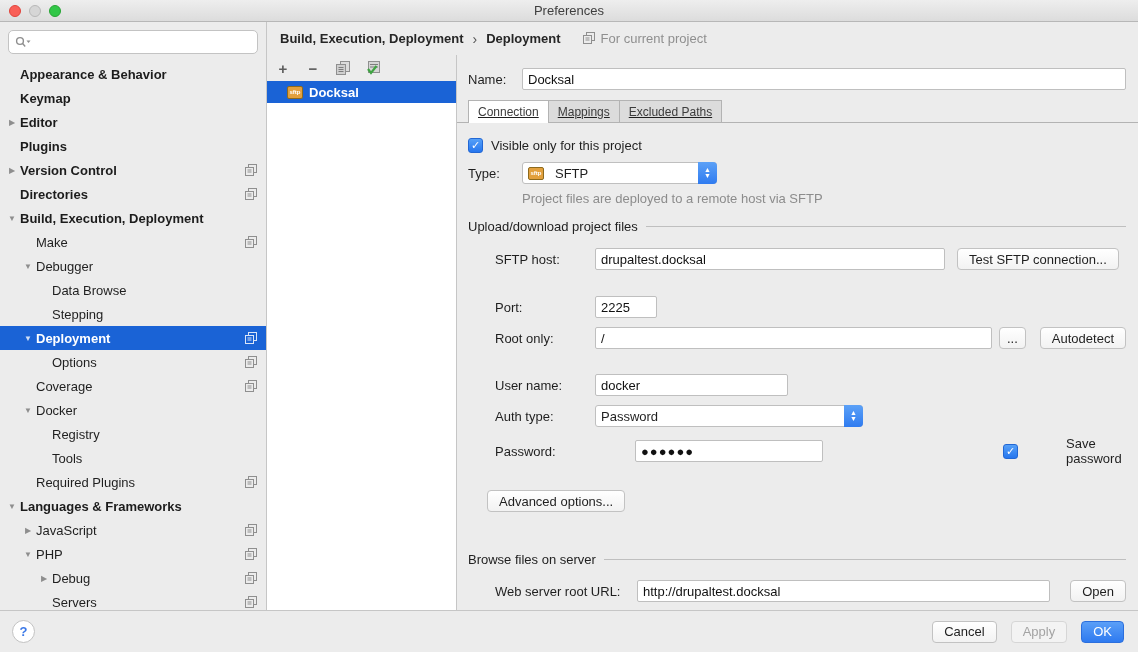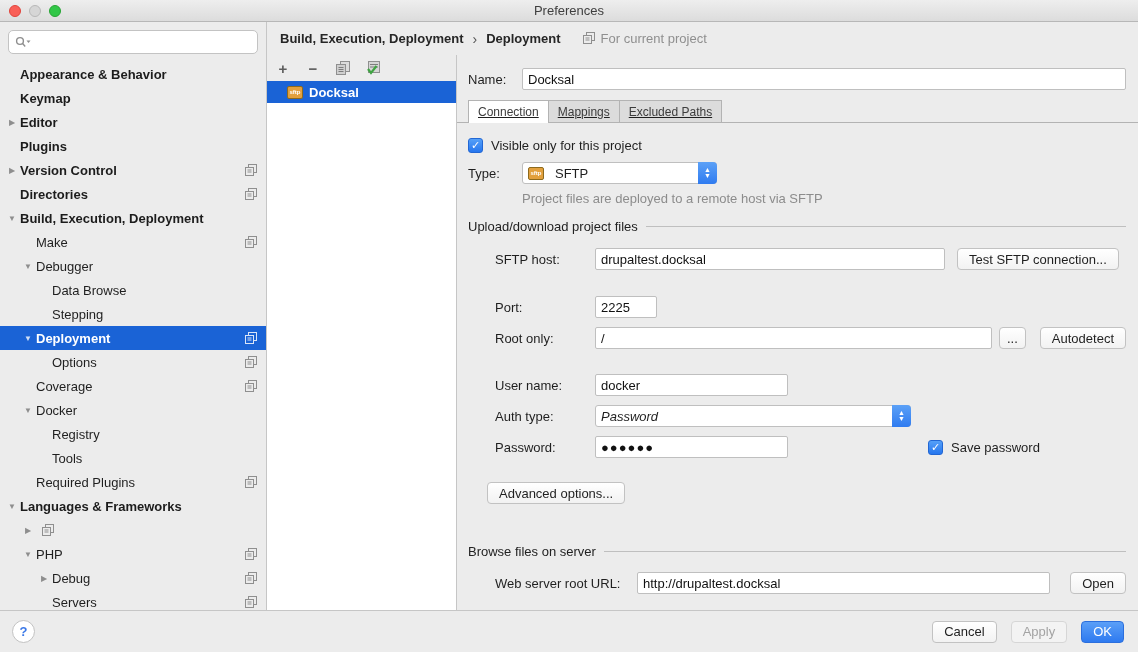--- a/index.html
+++ b/index.html
@@ -291,20 +291,21 @@
                 <line x1="2.5" y1="8" x2="6.5" y2="8" stroke="#8f8f8f"></line>
               </svg>
             </span>
           </div>
           <div class="tree-row bold" style="padding-left: 4px;">
             <span class="tree-arrow">▼</span>
             <span class="tree-label">Languages &amp; Frameworks</span>
           </div>
           <div class="tree-row" style="padding-left: 20px;">
             <span class="tree-arrow">▶</span>
+            <span class="tree-label">JavaScript</span>
             <span class="proj-icon">
               <svg width="13" height="13" viewBox="0 0 13 13">
                 <rect x="3.5" y="0.5" width="8" height="8" fill="none" stroke="#8f8f8f"></rect>
                 <rect x="0.5" y="3.5" width="8" height="8" fill="#ececec" stroke="#8f8f8f"></rect>
                 <line x1="2.5" y1="6" x2="6.5" y2="6" stroke="#8f8f8f"></line>
                 <line x1="2.5" y1="8" x2="6.5" y2="8" stroke="#8f8f8f"></line>
               </svg>
             </span>
           </div>
           <div class="tree-row" style="padding-left: 20px;">
@@ -459,32 +460,32 @@
             <button class="btn" style="margin-left:14px;">Autodetect</button>
           </div>
 
           <div class="row indent" style="margin-top:25px;">
             <span class="lbl lbl-b">User name:</span>
             <input class="txt" style="width: 193px;" aria-label="user name" value="docker">
           </div>
 
           <div class="row indent" style="margin-top:9px;">
             <span class="lbl lbl-b">Auth type:</span>
-            <div class="combo" style="width:316px;font-style:italic;">
+            <div class="combo" style="width:268px;">
               <span class="combo-value">
                   <span>Password</span>
                 </span>
               <span class="stepper">
                   <span>▲</span>
                   <span>▼</span>
                 </span>
             </div>
           </div>
 
-          <div class="row indent" style="margin-top:9px;">
+          <div class="row indent" style="margin-top:9px;gap:40px;">
             <span class="lbl lbl-b">Password:</span>
             <input class="txt" style="width: 193px; letter-spacing: 1px;" aria-label="password" value="●●●●●●">
             <span class="checkbox" style="margin-left:140px;">✓</span>
             <span class="cb-label">Save password</span>
           </div>
 
           <div class="row" style="margin-top:24px; padding-left:19px;">
             <button class="btn">Advanced options...</button>
           </div>
 

